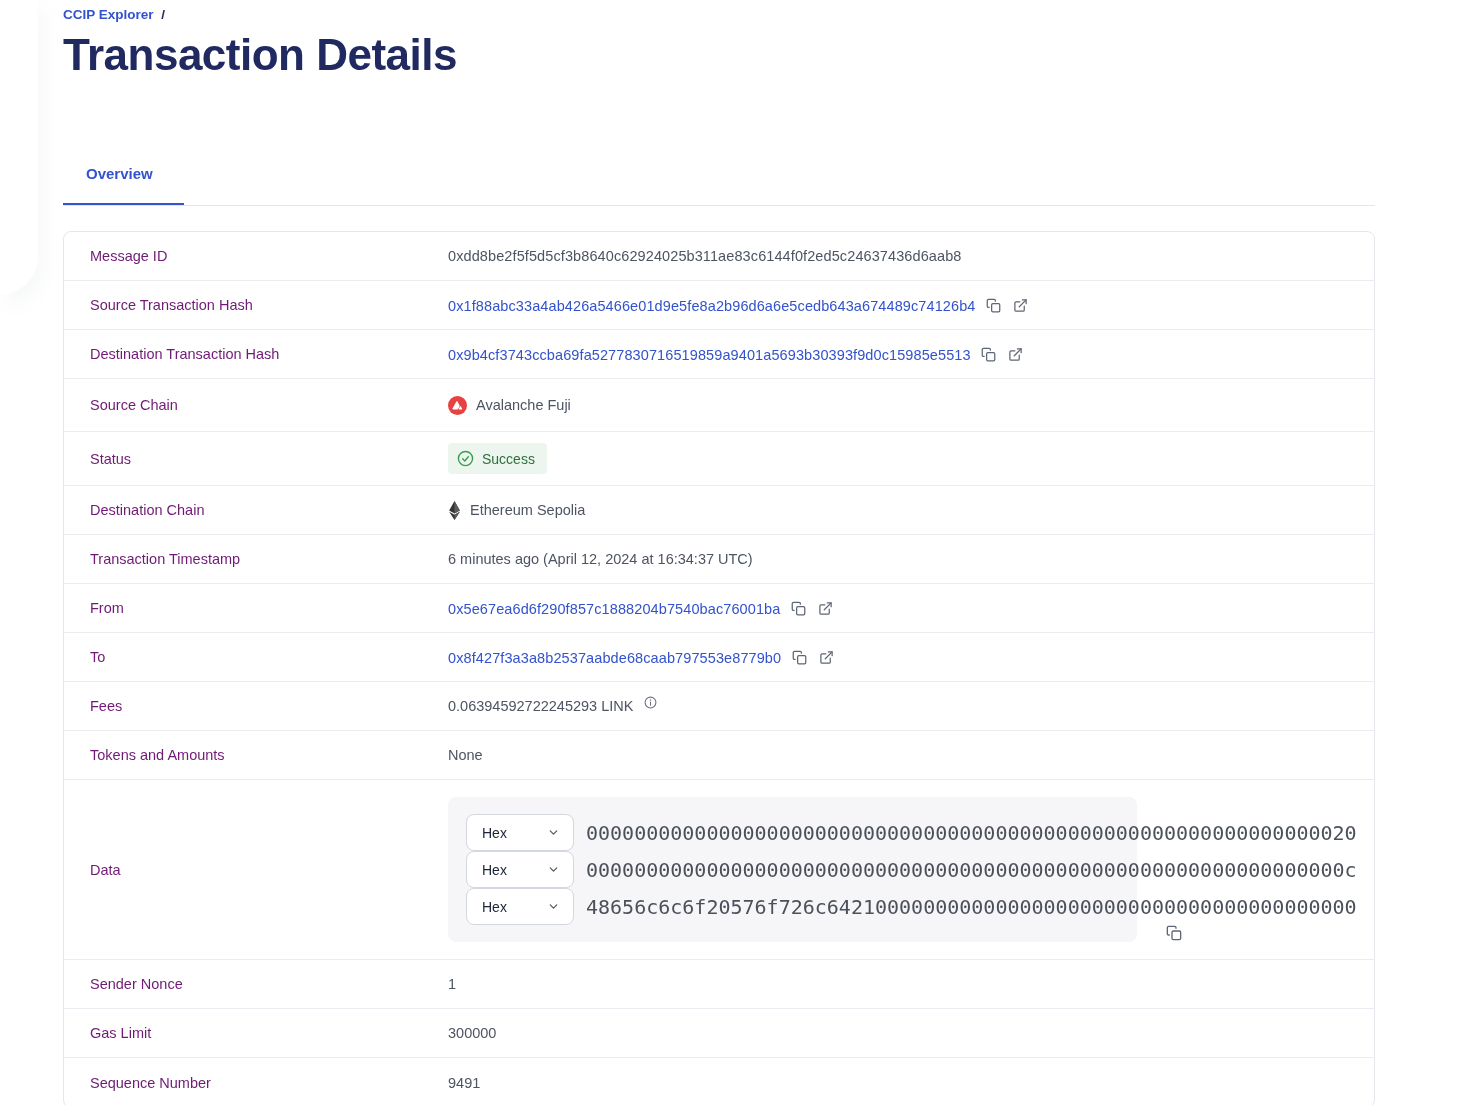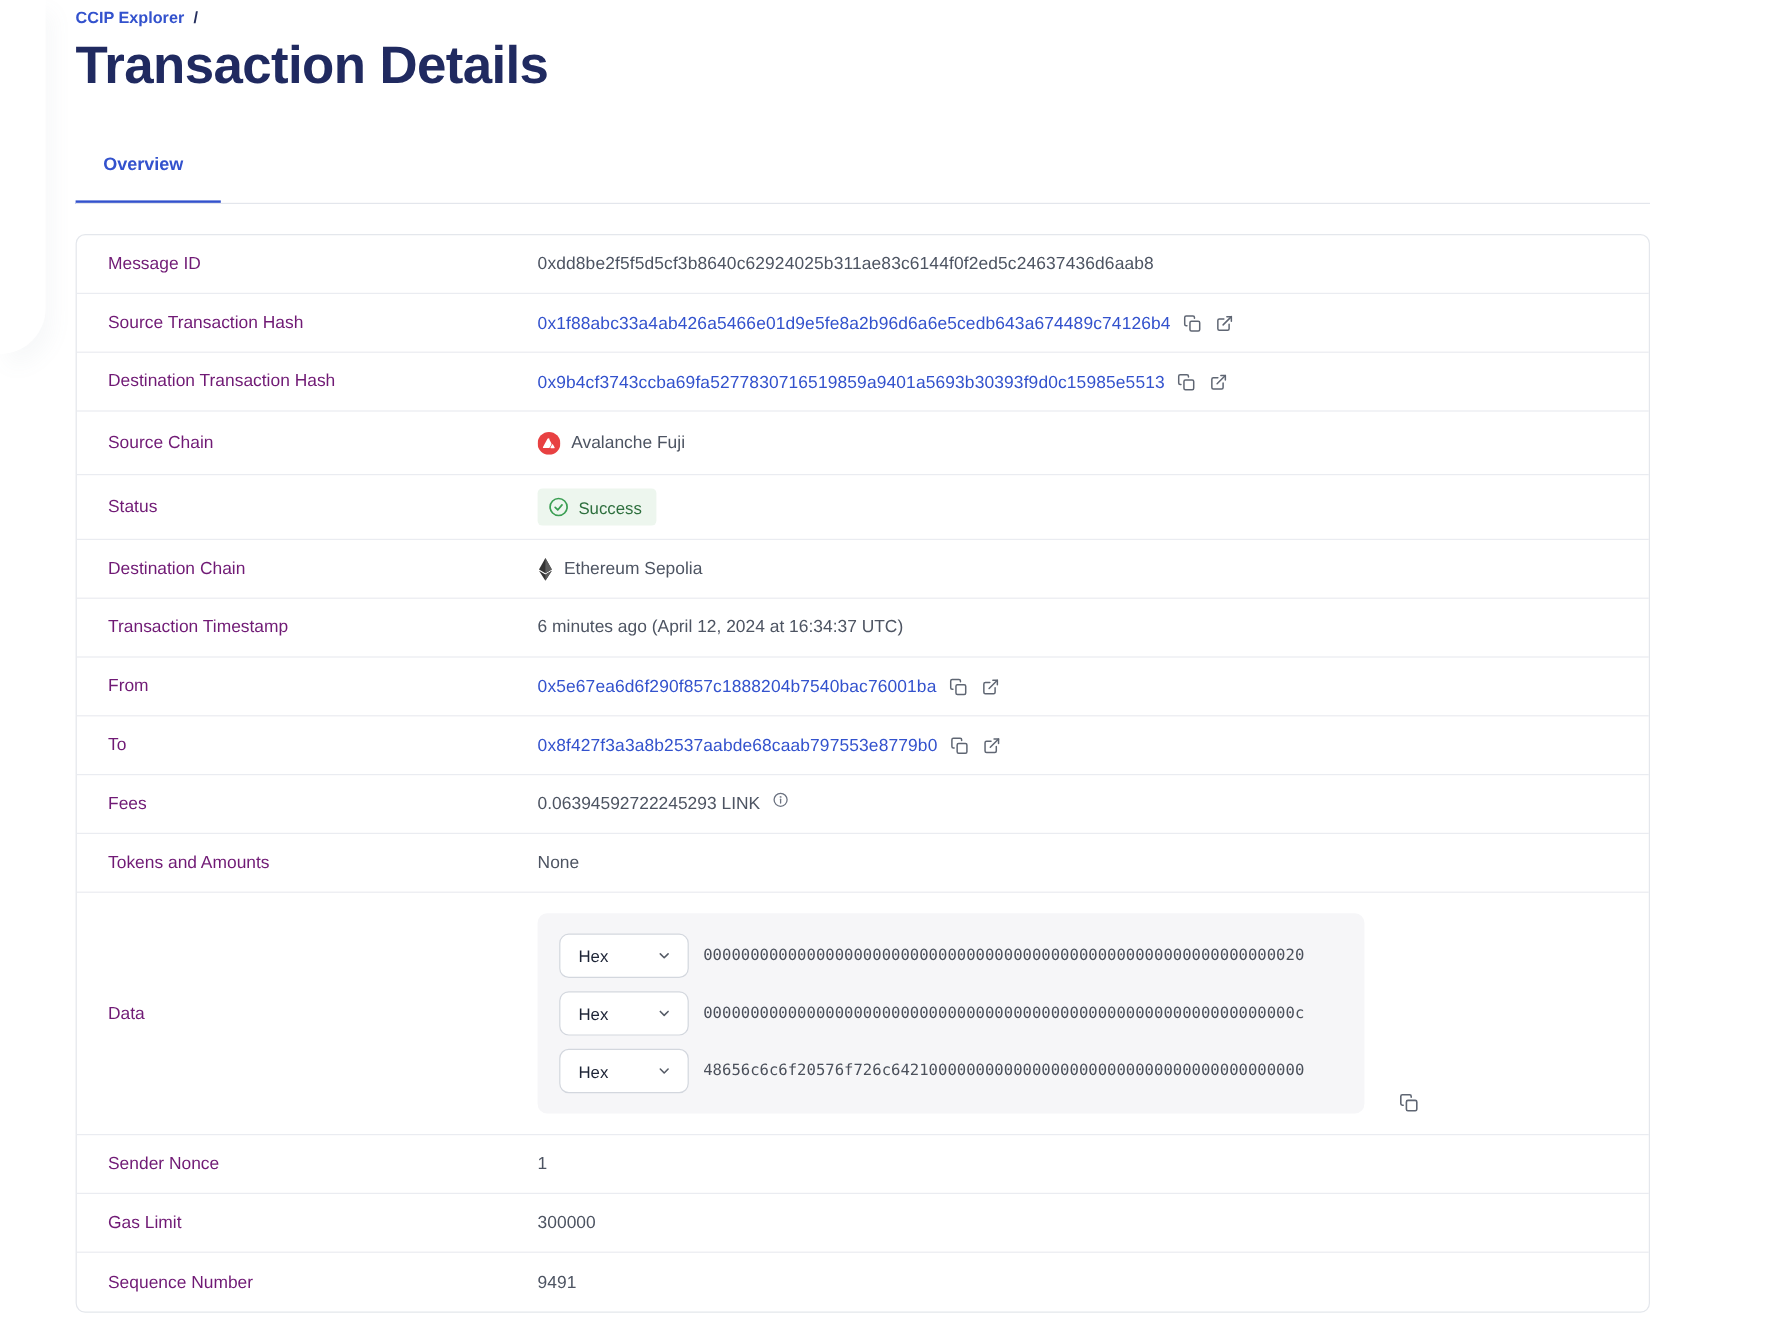--- a/index.html
+++ b/index.html
@@ -15,21 +15,21 @@
   
   .breadcrumb-bar { padding-top:7px; font-size:13.5px; }
   .breadcrumb-link { color:#3352cd; font-weight:700; text-decoration:none; cursor:pointer; }
   .breadcrumb-sep { color:#252f5e; font-weight:600; margin-left:4px; }
   .page-title { margin-top:8px; font-size:44px; font-weight:700; color:#202a60; letter-spacing:-0.5px; }
 
   
   .tabbar { margin-top:49px; position:relative; }
   .tabbar .baseline { position:absolute; left:0; right:0; bottom:0; height:1px; background:#e3e6ec; }
   .tab { display:inline-block; padding:0 31px 24px 23px; font-size:15px; font-weight:700; color:#3352cd;
-    position:relative; cursor:pointer; }
+    position:relative; cursor:pointer;margin-top:36px; }
   .tab .tab-underline { position:absolute; left:0; right:0; bottom:0; height:3px; background:#3352cd; }
 
   
   .card { margin-top:25px; border:1px solid #e4e7ec; border-radius:8px; background:#fff; }
   .row { display:flex; align-items:center; min-height:49px; border-bottom:1px solid #eaecf1; }
   .row:last-child { border-bottom:none; }
   .cell-label { width:356px; flex:0 0 356px; padding-left:26px; font-size:14.5px; color:#701a75; font-weight:500; }
   .cell-value { flex:1; display:flex; align-items:flex-end; gap:9px; padding-right:24px; font-size:14.5px; color:#4d5462;margin-left:28px; }
   .hash-plain { color:#4d5462; letter-spacing:0.1px; }
   .link { color:#3352cd; text-decoration:none; cursor:pointer; letter-spacing:0.1px; }
@@ -42,27 +42,27 @@
   .status-badge { display:inline-flex; align-items:center; gap:8px; background:#edf6ee; color:#2e6f3e;
     font-size:14px; font-weight:500; padding:7px 12px 7px 9px; border-radius:4px; }
 
   .chain { display:inline-flex; align-items:center; gap:9px; color:#4d5462; }
 
   .info-icon { color:#6b7280; display:inline-flex; cursor:pointer; margin-left:2px; }
 
   
   .row-data { align-items:center; padding:17px 0; }
   .data-box { width:689px; background:#f6f6f8; border-radius:8px; padding:17px 18px; display:flex;
-    flex-direction:column; gap:11px; }
+    flex-direction:column; }
   .data-line { display:flex; align-items:center; }
   .hex-select { display:inline-flex; align-items:center; justify-content:space-between; width:108px; height:37px;
     background:#fff; border:1px solid #d3d7de; border-radius:8px; padding:0 13px 0 15px; cursor:pointer;
     font-size:14px; color:#1d2436; flex:0 0 108px; }
   .hex-select .chev { color:#555b66; display:inline-flex; }
-  .hex-text { margin-left:12px; font-family:"DejaVu Sans Mono", monospace; font-size:13px; color:#4b505b;
+  .hex-text { margin-left:12px; font-family:"DejaVu Sans Mono", monospace; font-size:20px; color:#4b505b;
     white-space:nowrap; letter-spacing:0px; }
   .data-copy { margin-left:19px; }
 </style>
 </head>
 <body>
 
 <div class="page">
   <div class="edge-artifact"></div>
 
   <div class="content">

